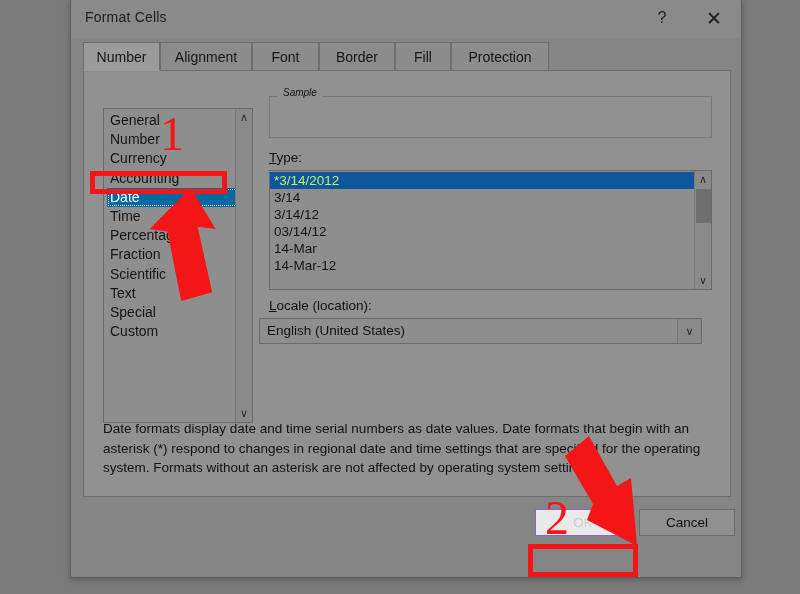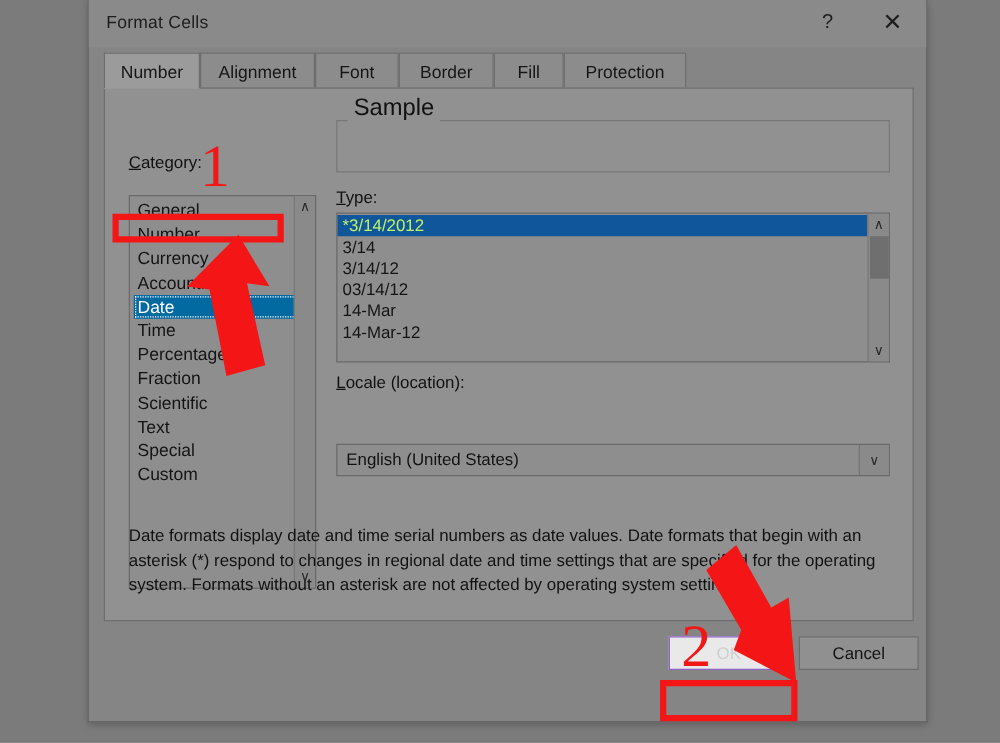--- a/index.html
+++ b/index.html
@@ -111,21 +111,20 @@
   #category-label { left: 19px; top: 17px; margin-top: 34px; }
   #category-box {
     position: absolute;
     left: 19px;
     top: 37px;
     width: 150px;
     height: 315px;
     background: #8e8e8e;
     border: 1px solid #6a6a6a;
     box-sizing: border-box;
-    margin-top: 48px;
   }
   #category-list {
     position: absolute;
     left: 0; top: 0;
     width: 132px;
     padding: 2px 0 0 3px;
   }
   .cat-item {
     height: 19.2px;
     line-height: 19.2px;
@@ -177,25 +176,26 @@
     left: 185px;
     top: 25px;
     width: 443px;
     height: 42px;
     border: 1px solid #787878;
     box-sizing: border-box;
   }
   #sample-legend {
     position: absolute;
     left: 194px;
-    top: 5px;
+    top: 16px;
     background: #919191;
     padding: 0 5px;
-    font-size: 19px;
+    font-size: 10px;
     color: #111;
+    font-style: italic;
   }
 
   
   #type-label { left: 185px; top: 79px; }
   #type-box {
     position: absolute;
     left: 185px;
     top: 99px;
     width: 443px;
     height: 120px;
@@ -219,28 +219,27 @@
   }
   .type-item.selected {
     background: #10569a;
     color: #bef264;
   }
 
   
   #locale-label { left: 185px; top: 227px; }
   #locale-combo {
     position: absolute;
-    left: 185px;
+    left: 175px;
     top: 247px;
     width: 443px;
     height: 26px;
     background: #8e8e8e;
     border: 1px solid #6a6a6a;
     box-sizing: border-box;
-    margin-top: 37px;
   }
   #locale-value {
     position: absolute;
     left: 7px;
     top: 4px;
     font-size: 13.5px;
     color: #121212;
   }
   #locale-arrow {
     position: absolute;

